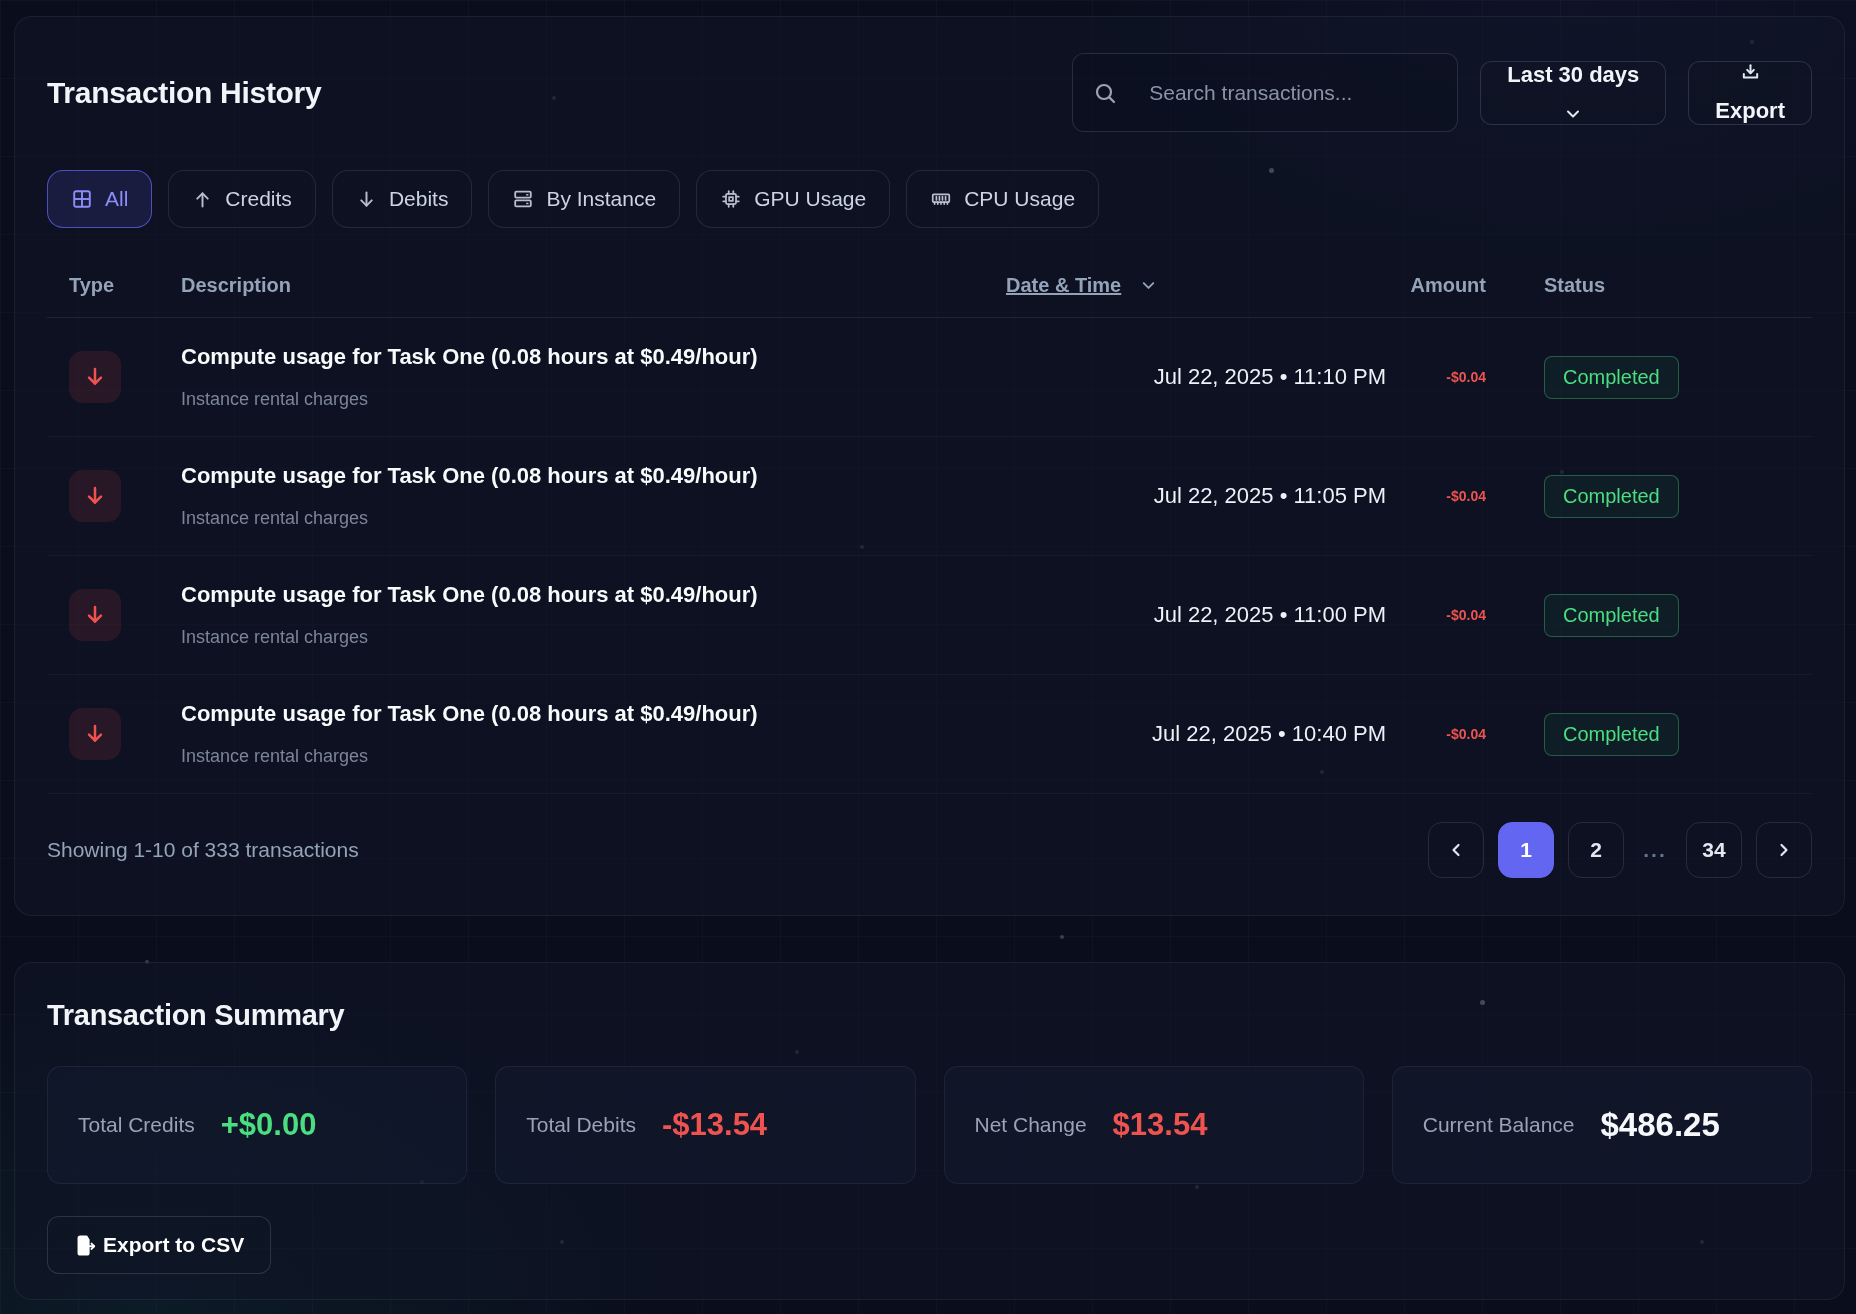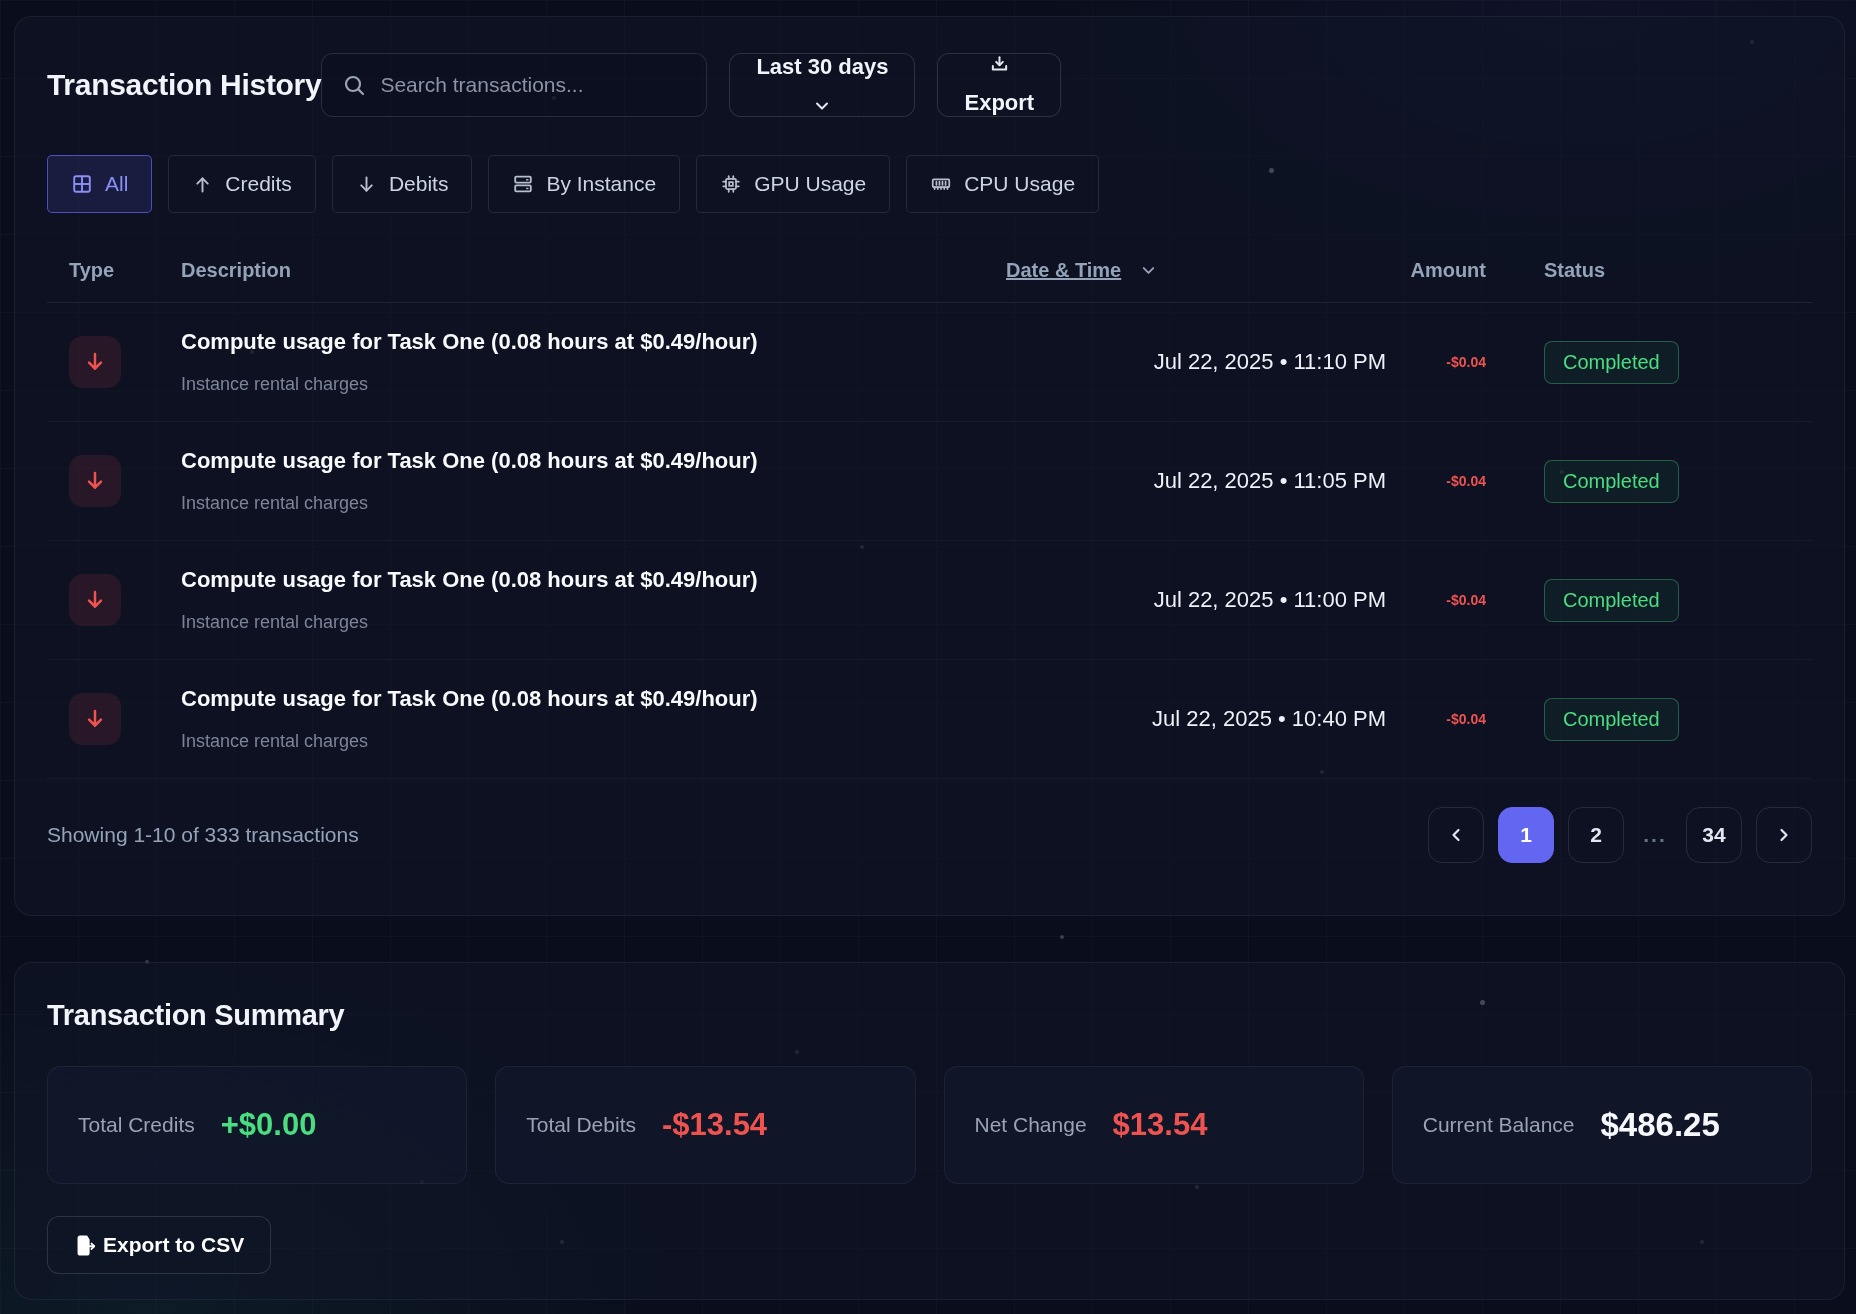--- a/index.html
+++ b/index.html
@@ -34,29 +34,29 @@
     position: absolute; left: 14px; right: 11px;
     background: rgba(16,21,40,0.55);
     border: 1px solid rgba(148,163,184,0.10);
     border-radius: 18px;
     padding: 0 32px;
   }
   .panel-history { top: 16px; height: 900px; }
   .panel-summary { top: 962px; height: 338px; }
 
   
-  .hdr { display: flex; align-items: center; margin-top: 36px; }
+  .hdr { display: flex; align-items: center; justify-content: space-between; margin-top: 36px; }
   .page-title { font-size: 30px; font-weight: 700; letter-spacing: -0.3px; }
   .hdr-controls { display: flex; align-items: center; gap: 22px; }
 
   .search-box {
-    width: 386px; height: 64px; border-radius: 12px;
+    width: 386px; height: 79px; border-radius: 12px;
     border: 1px solid rgba(148,163,184,0.20);
     background: rgba(8,11,24,0.25);
-    display: flex; align-items: center; gap: 14px; padding: 0 20px;
+    display: flex; align-items: center; gap: 32px; padding: 0 20px;
   }
   .search-box svg { flex: 0 0 auto; color: #9aa3b5; }
   .search-box input {
     background: transparent; border: none; outline: none;
     font: inherit; font-size: 21px; color: #e2e8f0; width: 100%;
   }
   .search-box input::placeholder { color: #8b93a7; }
 
   .select-btn, .export-btn {
     height: 64px; border-radius: 12px;
@@ -64,21 +64,21 @@
     background: rgba(15,19,36,0.25);
     display: flex; align-items: center; gap: 16px;
     padding: 0 26px; cursor: pointer;
     color: #f1f5f9; font-size: 22px; font-weight: 600; flex-direction: column;
   }
   .select-btn svg, .export-btn svg { color: #e2e8f0; }
 
   
   .tabs { display: flex; gap: 16px; margin-top: 38px; }
   .tab {
-    height: 58px; padding: 0 23px; border-radius: 5px;
+    height: 58px; padding: 0 23px; border-radius: 16px;
     border: 1px solid rgba(148,163,184,0.16);
     background: rgba(15,19,36,0.30);
     display: flex; align-items: center; gap: 12px;
     color: #cbd5e1; font-size: 21px; cursor: pointer;
   }
   .tab svg { color: #b7bfce; }
   .tab.active {
     background: rgba(99,102,241,0.14);
     border-color: rgba(99,102,241,0.70);
     color: #8a8ef8;

